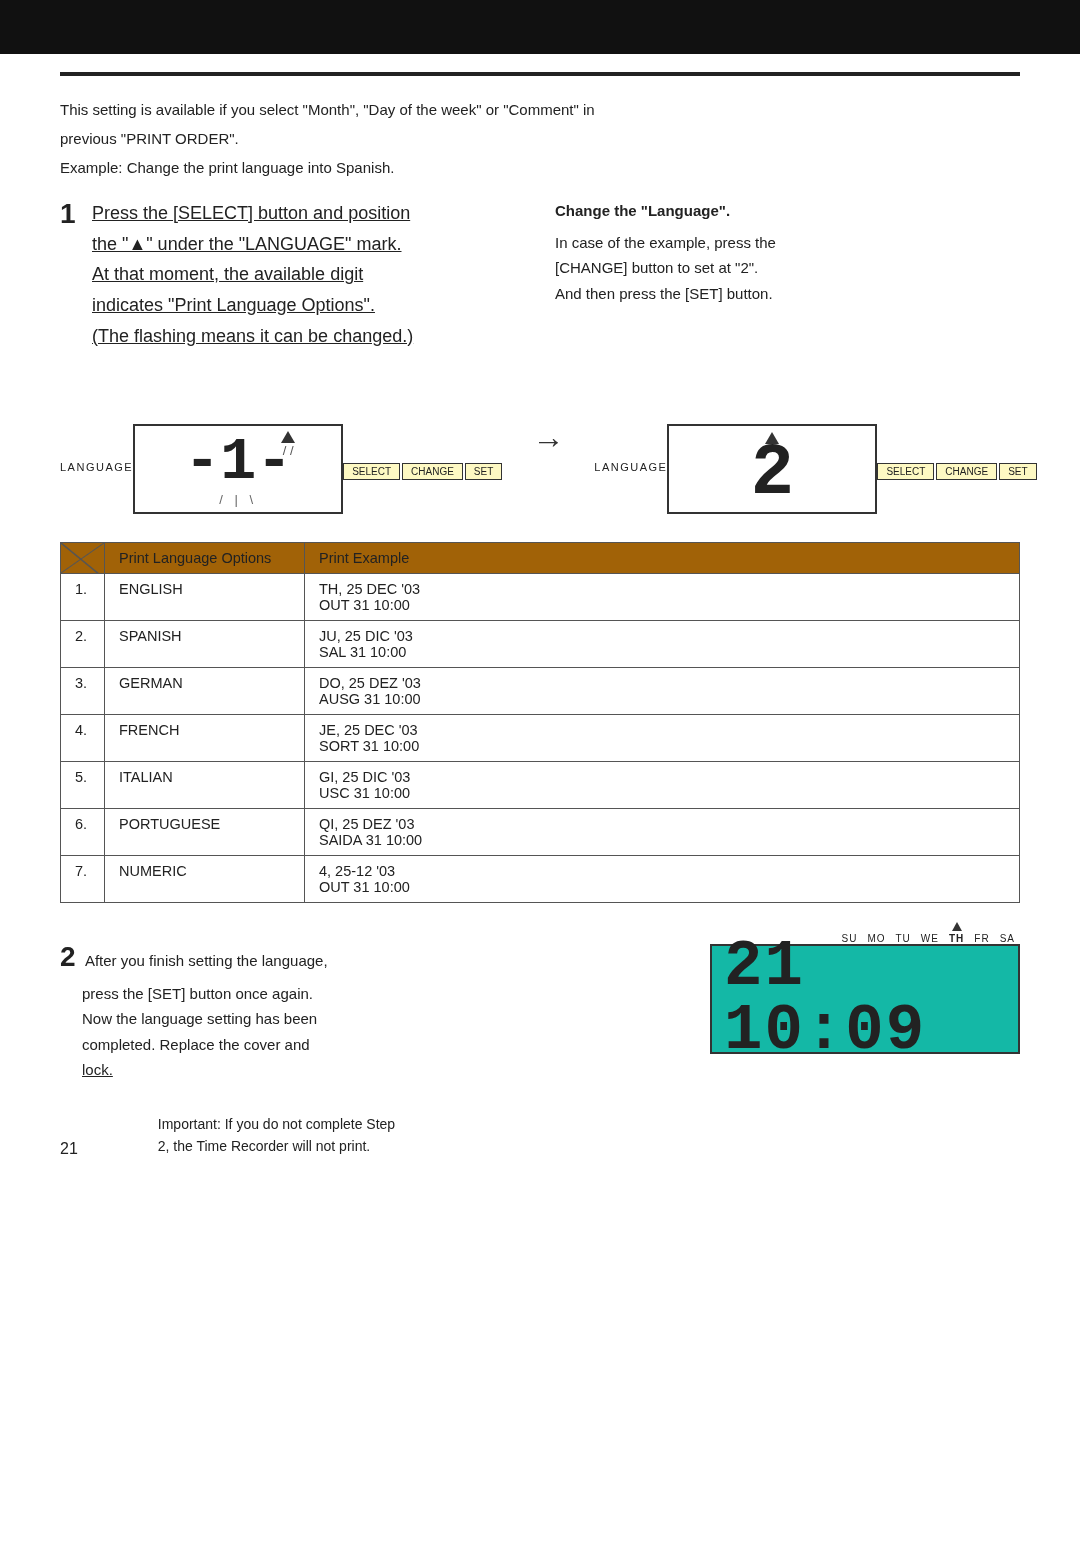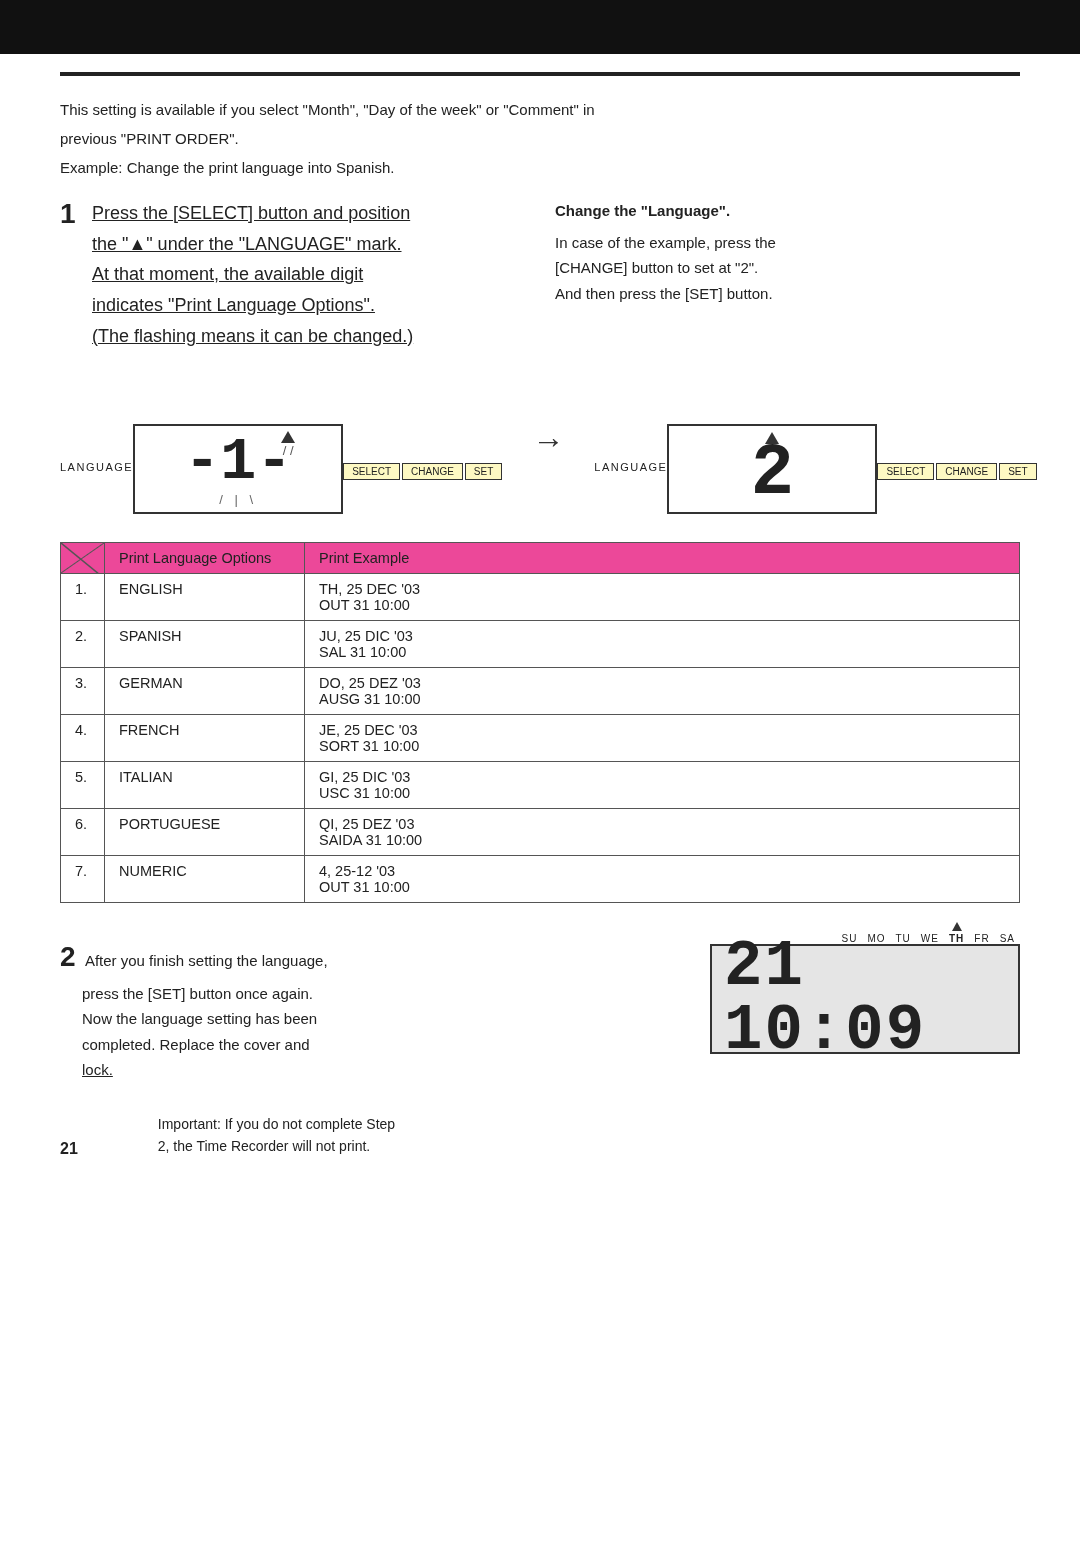--- a/index.html
+++ b/index.html
@@ -168,21 +168,21 @@
       margin-top: 10px;
       font-size: 14.5px;
     }
 
     .lang-table th, .lang-table td {
       border: 1.5px solid #555;
       padding: 7px 14px;
     }
 
     .lang-table th {
-      background: #ec4899;
+      background: #a16207;
       font-weight: normal;
       text-align: left;
     }
 
     .lang-table td {
       vertical-align: top;
     }
 
     .lang-table .num-col {
       width: 42px;
@@ -222,21 +222,21 @@
       display: flex;
       flex-direction: column;
       align-items: center;
     }
 
     
     .lcd-large {
       border: 2px solid #333;
       width: 310px;
       height: 110px;
-      background: #e5e5e5;
+      background: #14b8a6;
       display: flex;
       align-items: center;
       justify-content: center;
       position: relative;
       padding: 0 12px;
     }
 
     .lcd-large-digits {
       font-size: 72px;
       font-weight: 900;
@@ -246,21 +246,21 @@
     }
 
     .page-footer {
       display: flex;
       align-items: flex-end;
       margin-top: 30px;
     }
 
     .page-num {
       font-size: 16px;
-      font-weight: bold;
+      font-weight: normal;
     }
 
     .footer-note {
       font-size: 14px;
       line-height: 1.6;
       margin-left: 80px;
     }
 
     .diagonal-cell {
       position: relative;

